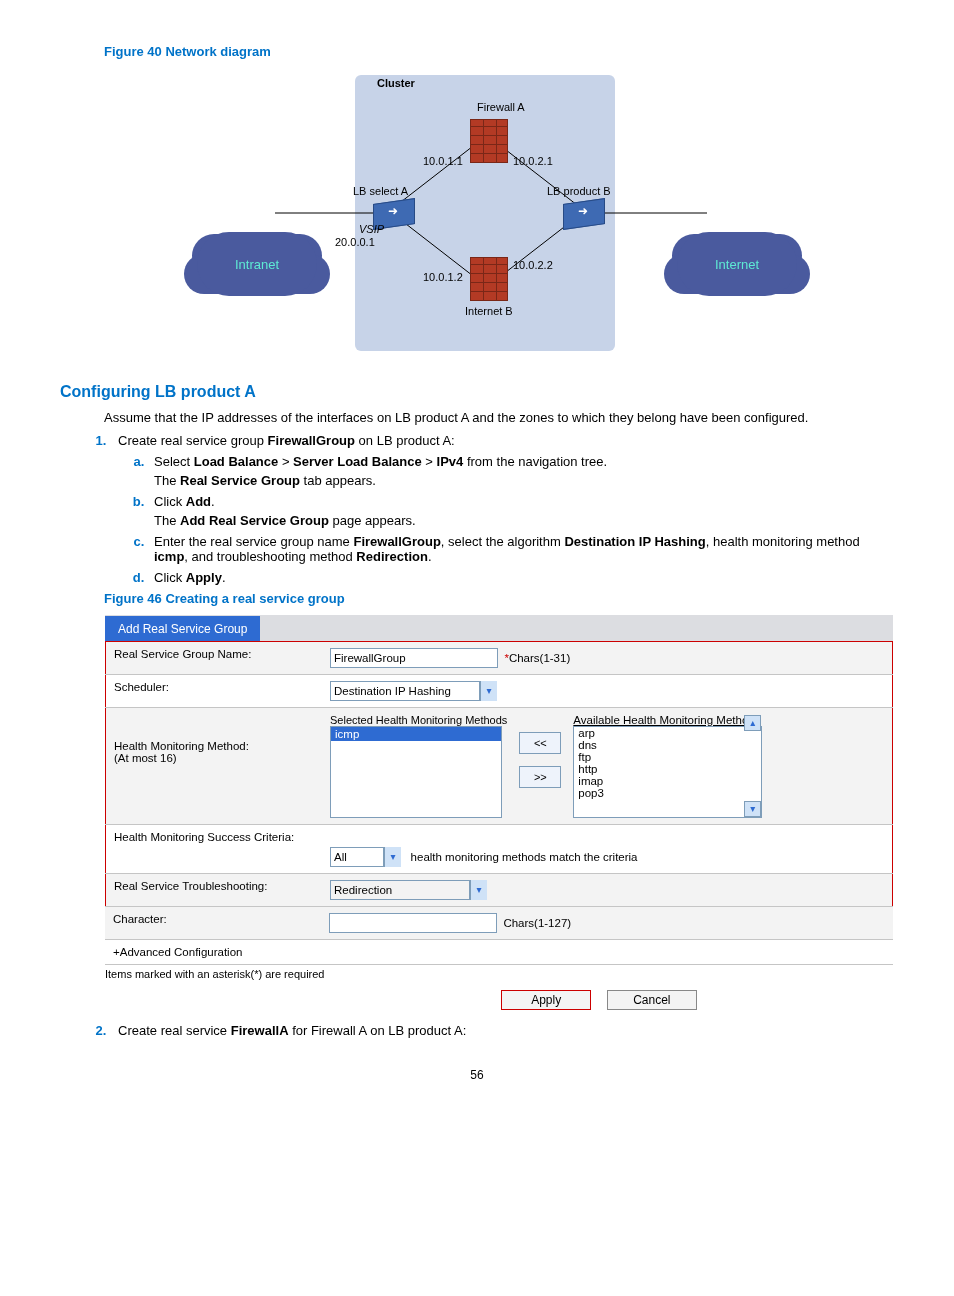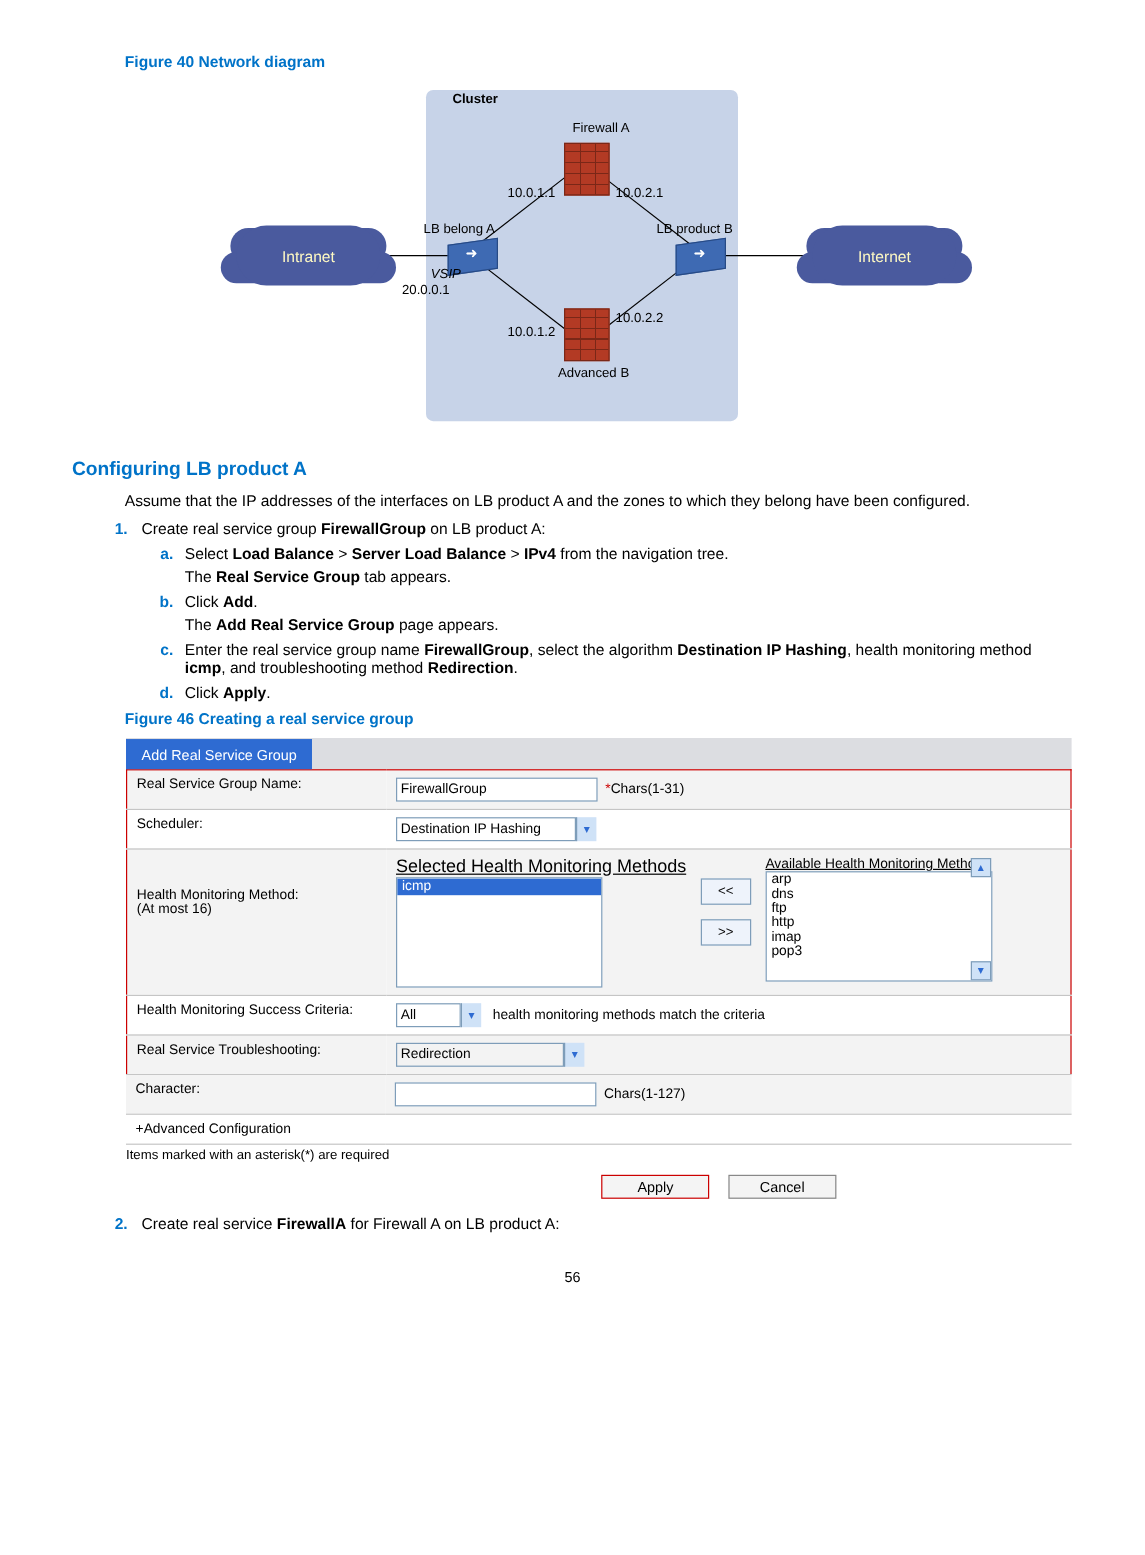--- a/index.html
+++ b/index.html
@@ -29,23 +29,24 @@
   ol.num > li::marker { color:#0073c8; font-weight:bold; }
   ol.alpha { list-style-type: lower-alpha; margin: 6px 0 6px 30px; padding:0; }
   ol.alpha > li { margin: 6px 0; padding-left: 6px; }
   ol.alpha > li::marker { color:#0073c8; font-weight:bold; }
   .subtext { margin: 4px 0 4px 0; }
   b { font-weight: bold; }
 
   
   .netdiag { position: relative; width: 620px; height: 300px; margin: 0 auto 10px auto; }
   .cloud {
-    position:absolute; width:120px; height:50px; background:#4a5a9e; border-radius:50px;
-    color:#fef9c3; display:flex; align-items:center; justify-content:center; font-size:13px;
+    position:absolute; width:120px; height:64px; background:#4a5a9e; border-radius:50px;
+    color:#5eead4; display:flex; align-items:center; justify-content:center; font-size:13px;
     box-shadow: -25px 10px 0 -12px #4a5a9e, 25px 10px 0 -12px #4a5a9e, -15px -8px 0 -10px #4a5a9e, 15px -8px 0 -10px #4a5a9e;
+    margin-top: 44px;
   }
   .lb-box { position:absolute; width:40px; height:24px; background:#3e6ab3; border:1px solid #274a85; transform: skewY(-8deg); }
   .lb-box::after { content:"➜"; color:#fff; position:absolute; left:14px; top:2px; font-size:12px; transform:skewY(8deg);}
   .fw-box { position:absolute; width:36px; height:42px; background:#b33a24; border:1px solid #7a2717; }
   .fw-box::before { content:""; position:absolute; left:0; top:0; width:100%; height:100%;
     background: repeating-linear-gradient(0deg, transparent 0 8px, #7a2717 8px 9px),
                 repeating-linear-gradient(90deg, transparent 0 12px, #7a2717 12px 13px);
   }
   .cluster-box { position:absolute; background:#c7d3e8; border-radius:6px; }
   .net-lbl { position:absolute; font-size:11px; color:#000; white-space:nowrap; }
@@ -99,22 +100,22 @@
     <line x1="432" y1="148" x2="540" y2="148" stroke="#000" stroke-width="1"></line>
   </svg>
   <div class="net-lbl" style="left:210px; top:12px; font-weight:bold;">Cluster</div>
   <div class="cloud" style="left:30px; top:123px;">Intranet</div>
   <div class="cloud" style="left:510px; top:123px;">Internet</div>
   <div class="fw-box" style="left:303px; top:54px;"></div>
   <div class="fw-box" style="left:303px; top:192px;"></div>
   <div class="lb-box" style="left:206px; top:136px;"></div>
   <div class="lb-box" style="left:396px; top:136px;"></div>
   <div class="net-lbl" style="left:298px; top:36px;padding-left:12px;">Firewall A</div>
-  <div class="net-lbl" style="left:298px; top:240px;">Advanced B</div>
-  <div class="net-lbl" style="left:186px; top:120px;">LB belong A</div>
+  <div class="net-lbl" style="left:298px; top:240px;">Internet B</div>
+  <div class="net-lbl" style="left:186px; top:120px;">LB select A</div>
   <div class="net-lbl" style="left:380px; top:120px;">LB product B</div>
   <div class="net-lbl" style="left:192px; top:158px;font-style:italic;">VSIP</div>
   <div class="net-lbl" style="left:168px; top:171px;">20.0.0.1</div>
   <div class="net-lbl" style="left:256px; top:90px;">10.0.1.1</div>
   <div class="net-lbl" style="left:346px; top:90px;">10.0.2.1</div>
   <div class="net-lbl" style="left:256px; top:206px;">10.0.1.2</div>
   <div class="net-lbl" style="left:346px; top:194px;">10.0.2.2</div>
 </div>
 
 <div class="h2">Configuring LB product A</div>
@@ -167,21 +168,21 @@
       </td>
     </tr>
     <tr>
       <td class="lbl-col">
         <div style="margin-top:26px;">Health Monitoring Method:</div>
         <div>(At most 16)</div>
       </td>
       <td>
         <div class="hm-row">
           <div>
-            <div style="text-decoration:underline; font-size:15px;">Selected Health Monitoring Methods</div>
+            <div style="font-size:11px;">Selected Health Monitoring Methods</div>
             <div class="listbox">
               <div class="sel-item">icmp</div>
             </div>
           </div>
           <div class="move-btns">
             <div class="move-btn">&lt;&lt;</div>
             <div class="move-btn">&gt;&gt;</div>
           </div>
           <div class="avail-box">
             <div style="text-decoration:underline; font-size:11.5px;">Available Health Monitoring Methods</div>
@@ -195,21 +196,21 @@
               <div class="upar">▴</div>
               <div class="dnar">▾</div>
             </div>
           </div>
         </div>
       </td>
     </tr>
     <tr>
       <td class="lbl-col">Health Monitoring Success Criteria:</td>
       <td>
-        <span style="display:inline-flex;">
+        <span style="display:inline-flex;margin-top:16px;">
           <span class="txt-input" style="width:46px; display:inline-block; line-height:18px;">All</span>
               <span class="chev">▾</span>
         </span>
         &nbsp;&nbsp;<span class="hint">health monitoring methods match the criteria</span>
       </td>
     </tr>
     <tr>
       <td class="lbl-col">Real Service Troubleshooting:</td>
       <td>
         <span style="display:inline-flex;">

